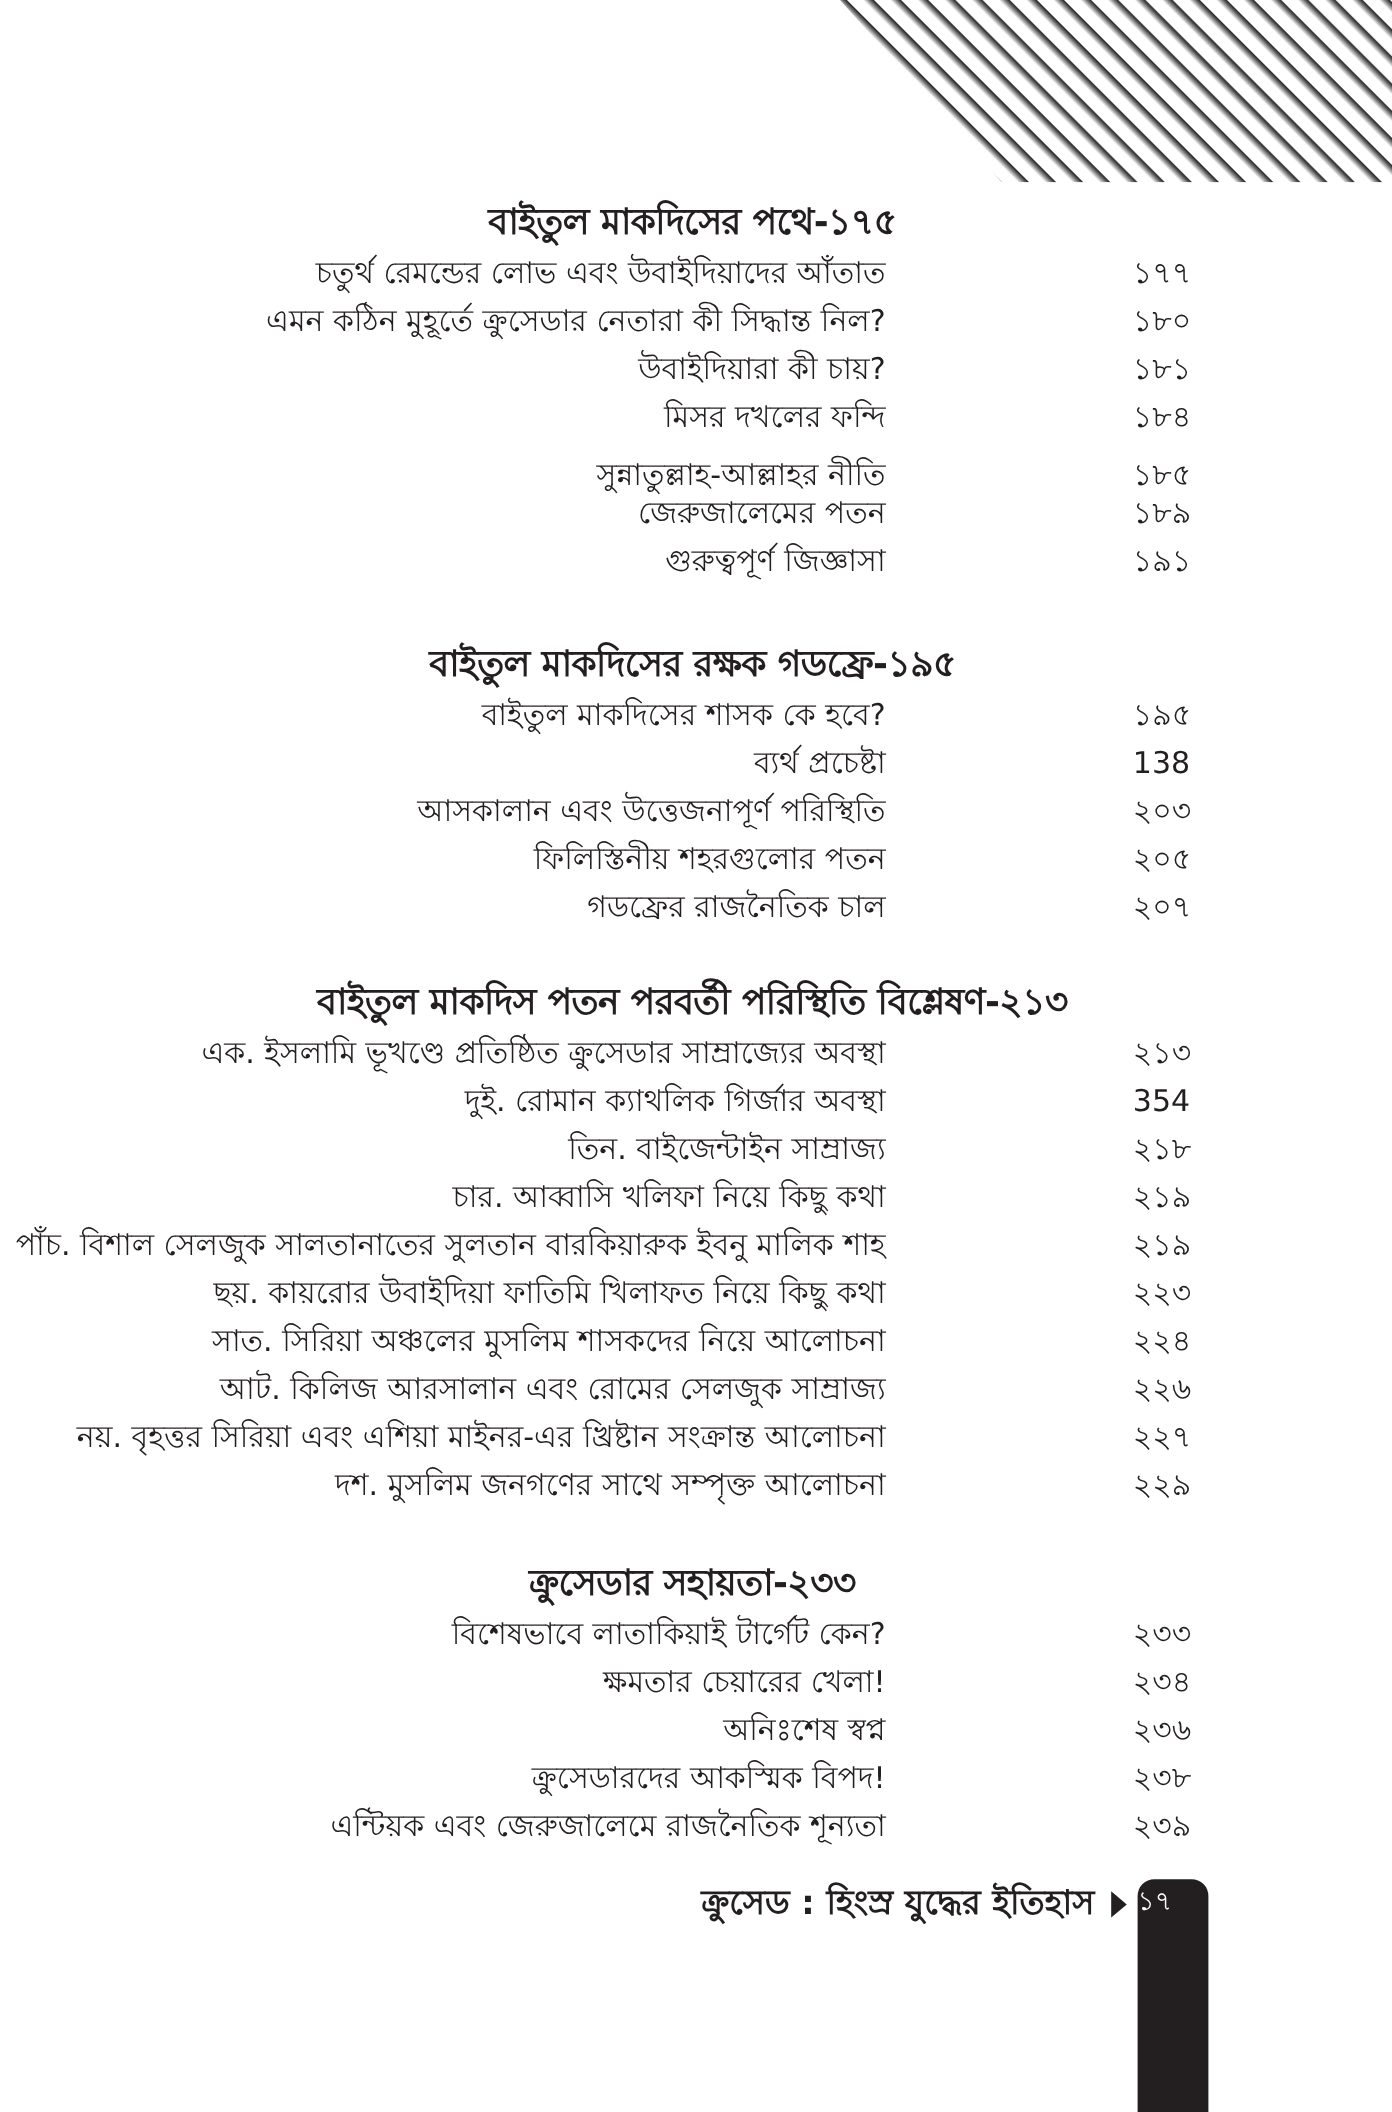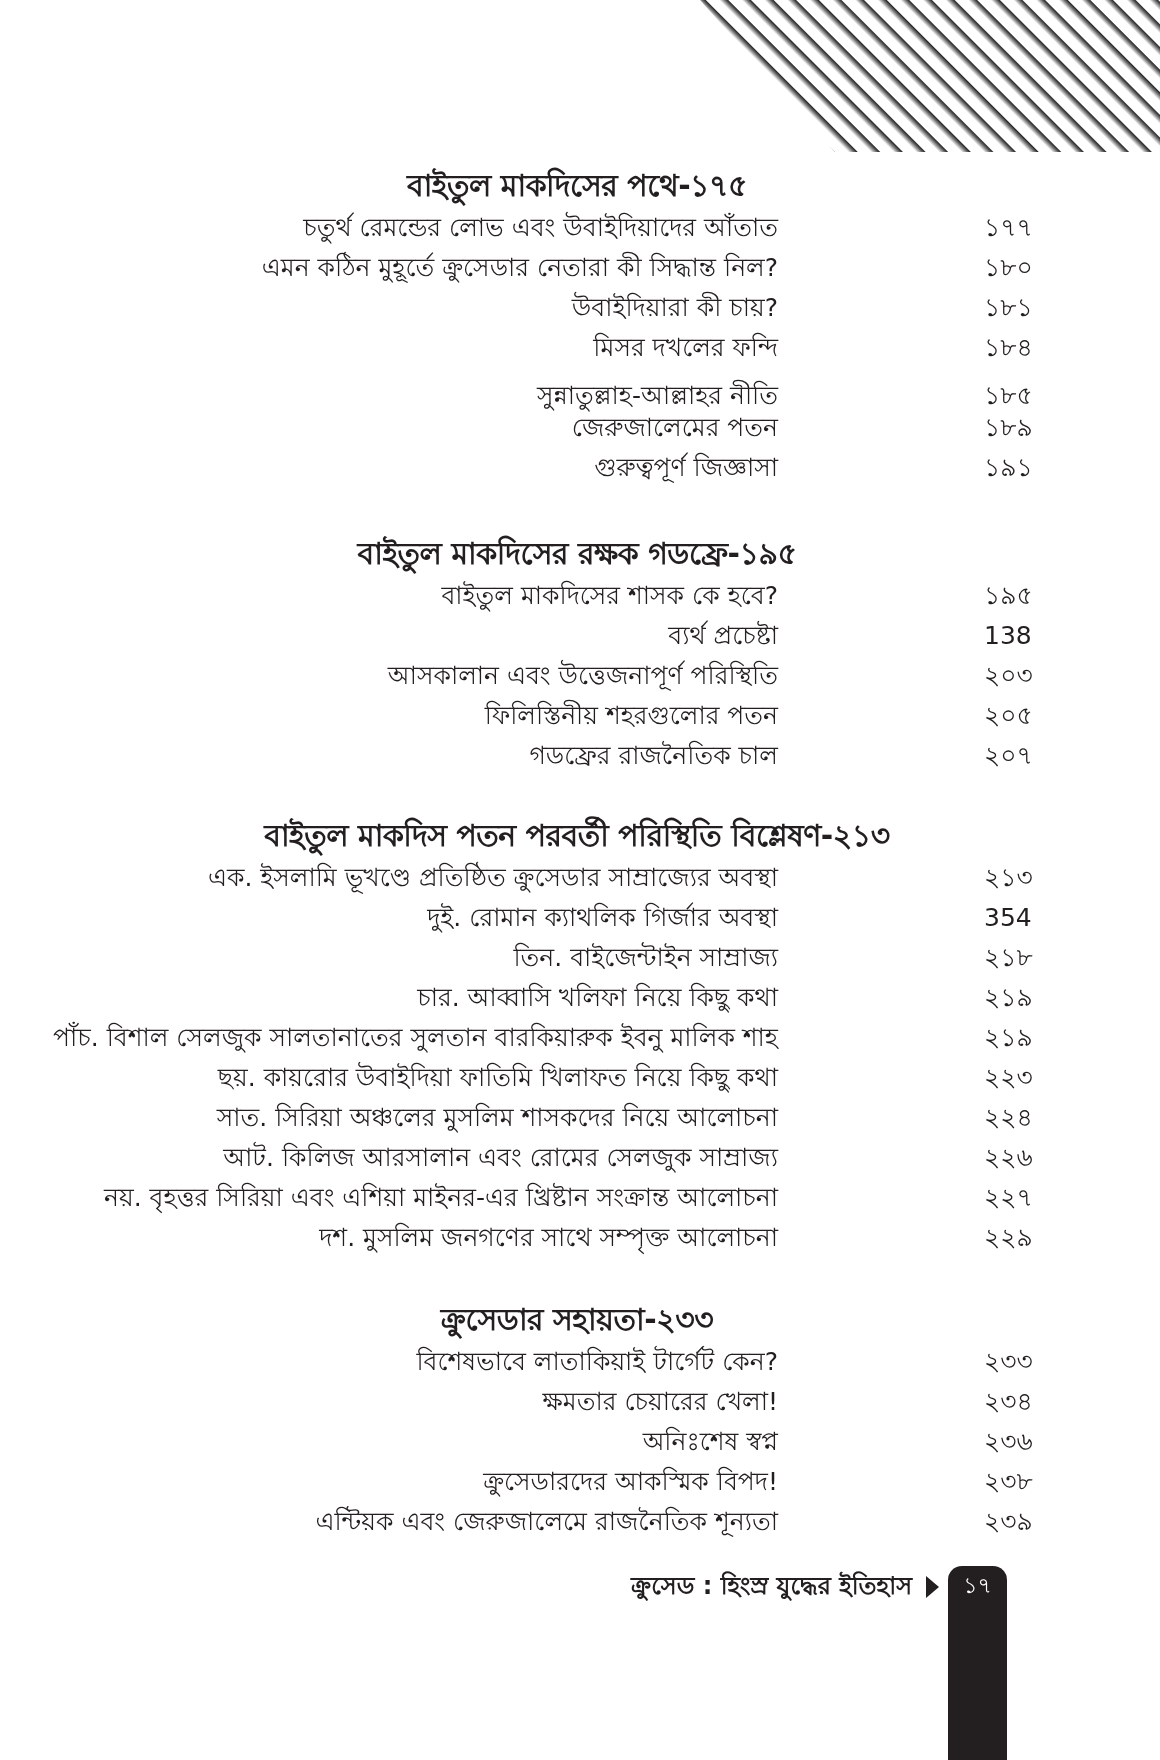--- a/index.html
+++ b/index.html
@@ -14,44 +14,44 @@
       #ffffff 0px, #ffffff 9px, #d9d9d9 10px, #6b6b6b 13px, #2b2b2b 15px, #ffffff 16px);
     clip-path: polygon(0 0, 100% 0, 100% 100%, 135px 100%);
   }
   .toc { position: absolute; left: 0; top: 0; width: 1160px; }
   .section { position: absolute; left: 0; width: 1160px; }
   .heading {
     position: absolute; left: 0; width: 1154px; text-align: center;
     font-weight: bold; font-size: 30px; line-height: 44px; white-space: nowrap;
     letter-spacing: -0.5px;
   }
-  .entry { position: absolute; left: 0; width: 993px; height: 40px; margin-left: 40px; }
+  .entry { position: absolute; left: 0; width: 993px; height: 40px; }
   .entry-title {
     position: absolute; right: 255px; top: 0; text-align: right;
     font-size: 25px; line-height: 40px; white-space: nowrap;
   }
   .entry-page {
     position: absolute; left: 944px; top: 0;
     font-size: 25px; line-height: 40px; white-space: nowrap;
   }
   .footer-title {
     position: absolute; right: 248px; top: 1568px;
-    font-weight: bold; font-size: 24px; line-height: 36px; white-space: nowrap;
+    font-weight: bold; font-size: 28px; line-height: 36px; white-space: nowrap;
   }
   .footer-arrow {
     position: absolute; left: 926px; top: 1576px; width: 0; height: 0;
     border-top: 11px solid transparent; border-bottom: 11px solid transparent;
     border-left: 13px solid #231f20;
   }
   .page-tab {
     position: absolute; left: 948px; top: 1566px; width: 59px; height: 194px;
     background: #231f20; border-radius: 14px 14px 0 0;
   }
   .page-number {
-    position: absolute; left: 0; top: 6px; width: 59px; text-align: center;
+    position: absolute; left: 0; top: 6px; width: 59px; text-align: left;
     color: #ffffff; font-size: 22px; line-height: 28px;
   }
 </style>
 </head>
 <body>
 
 <div class="stripes"></div>
 
 <div class="toc">
 

